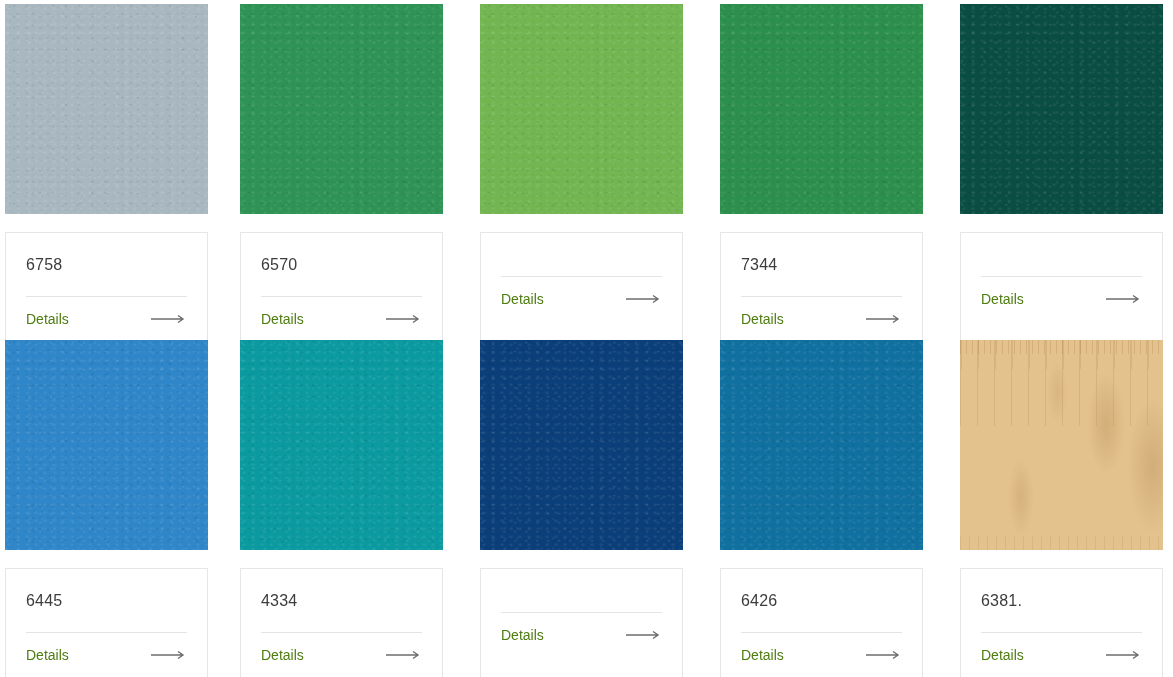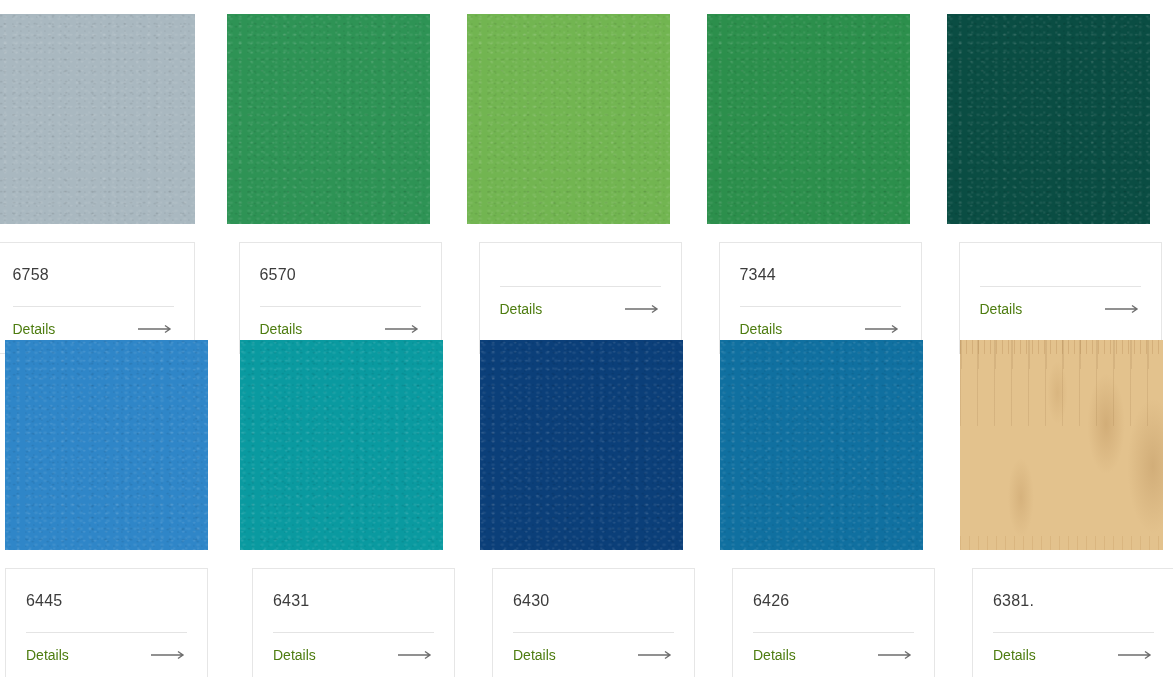--- a/index.html
+++ b/index.html
@@ -17,21 +17,21 @@
     height: 677px;
     background: #ffffff;
   }
 
   .product-row {
     position: absolute;
     left: 0;
     width: 1173px;
     display: flex;
   }
-  .product-row.row-1 { top: 14px; justify-content: center; }
+  .product-row.row-1 { top: 4px; }
   .product-row.row-2 { top: 340px; }
 
   .product-cell {
     width: 240px;
     flex: 0 0 240px;
     position: relative;
   }
   
   .product-row .product-cell:first-child { margin-left: -135px; width: 375px; flex: 0 0 375px; }
   .product-row .product-cell:first-child .swatch,
@@ -76,21 +76,20 @@
   }
 
   .info-card {
     width: 203px;
     margin-top: 18px;
     background: #ffffff;
     border: 1px solid #e6e6e6;
     padding: 22px 20px 0 20px;
     height: 112px;
     position: relative;
-    margin-left: 12px;
   }
 
   .product-code {
     font-size: 16px;
     color: #3c3c3c;
     line-height: 20px;
     font-weight: 400;
     letter-spacing: .2px;
   }
 
@@ -236,39 +235,38 @@
           </span>
         </div>
       </div>
     </div>
 
     <div class="product-cell">
       <div class="swatch" style="background-color:#0a9aa0">
         <div class="grain"></div>
       </div>
       <div class="info-card">
-        <div class="product-code">6431</div>
+        <div class="product-code">4334</div>
         <div class="card-divider"></div>
         <div class="details-link">
           <span class="details-label">Details</span>
           <span class="arrow-icon">
             <svg width="36" height="10" viewBox="0 0 36 10">
                 <path d="M0 5 H31 M27 1.5 L32 5 L27 8.5" stroke="#6e6e6e" stroke-width="1.4" fill="none"></path>
               </svg>
           </span>
         </div>
       </div>
     </div>
 
     <div class="product-cell">
       <div class="swatch" style="background-color:#0b3f79">
         <div class="grain"></div>
       </div>
       <div class="info-card">
-        <div class="product-code">6430</div>
         <div class="card-divider"></div>
         <div class="details-link">
           <span class="details-label">Details</span>
           <span class="arrow-icon">
             <svg width="36" height="10" viewBox="0 0 36 10">
                 <path d="M0 5 H31 M27 1.5 L32 5 L27 8.5" stroke="#6e6e6e" stroke-width="1.4" fill="none"></path>
               </svg>
           </span>
         </div>
       </div>

